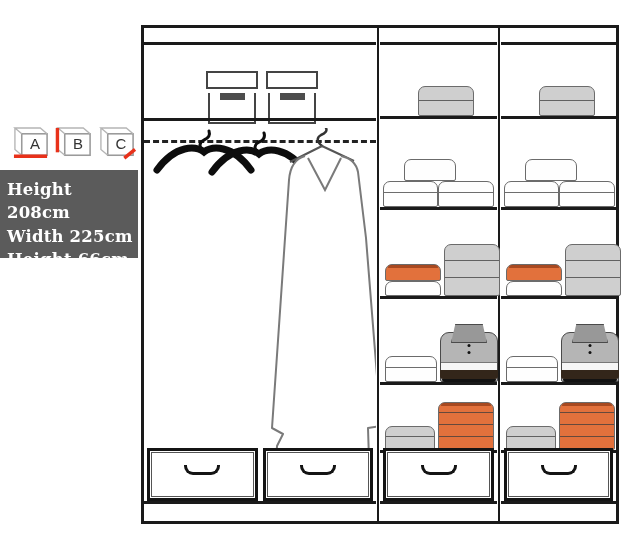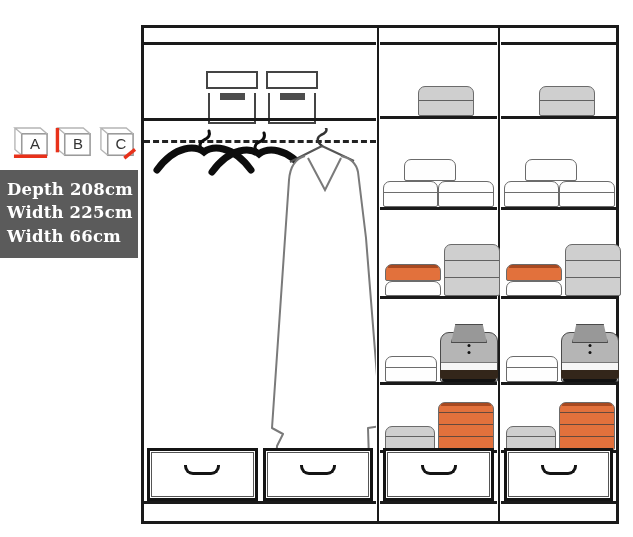--- a/index.html
+++ b/index.html
@@ -89,23 +89,23 @@
         <svg viewBox="0 0 40 38">
       <rect x="10" y="8" width="26" height="22" fill="#fff" stroke="#9a9a9a" stroke-width="1.6"></rect>
       <path d="M10,8 L3,2 L29,2 L36,8 M3,2 L3,24 L10,30" fill="none" stroke="#b5b5b5" stroke-width="1.4"></path>
       <line x1="27" y1="33" x2="38" y2="24" stroke="#e8311a" stroke-width="3.5"></line>
         </svg>
     <span class="letter">C</span>
       </div>
     </div>
 
   <div id="dim-box">
-    <div>Depth 208cm</div>
+    <div>Height 208cm</div>
     <div>Width 225cm</div>
-    <div>Width 66cm</div>
+    <div>Height 66cm</div>
   </div>
 
   <div id="wardrobe">
 
     <div class="section" id="sec-left">
       <div class="top-strip"></div>
 
       <div class="storagebox" style="left:62px;top:43px;">
         <div class="lid"></div>
         <div class="body">

